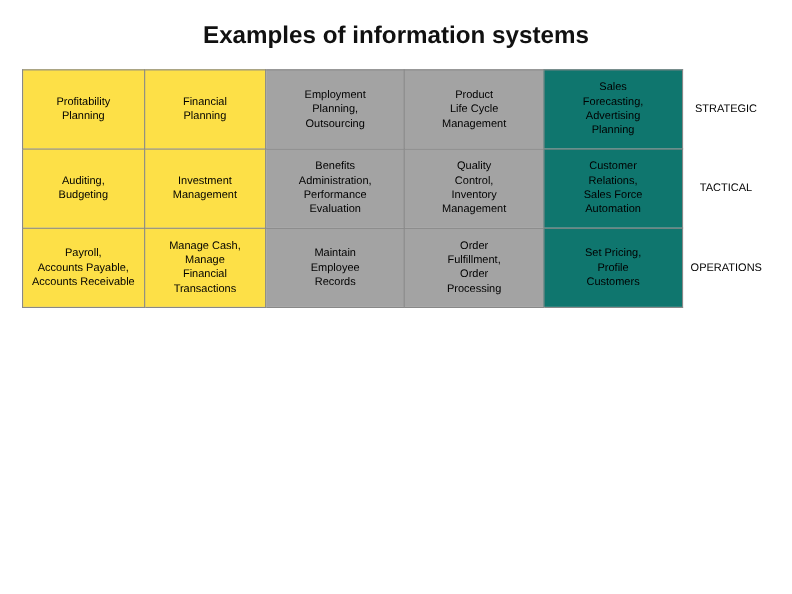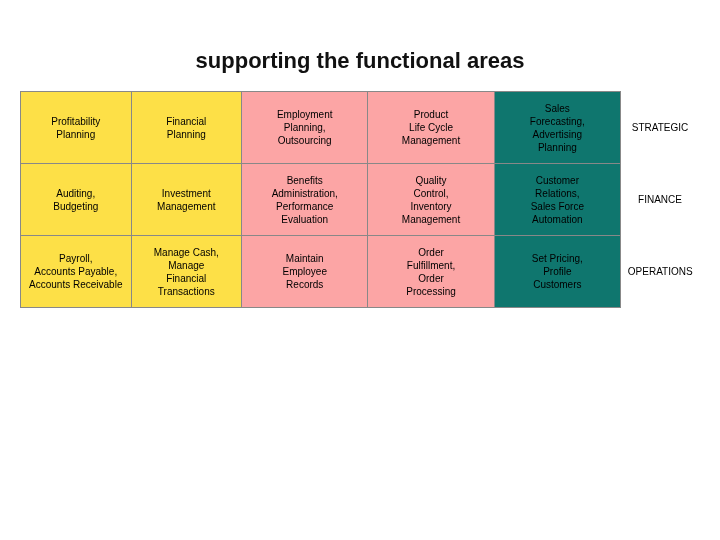--- a/index.html
+++ b/index.html
@@ -50,39 +50,38 @@
     
     col.col-accounting { width: 14%; }
     col.col-finance { width: 14%; }
     col.col-hr { width: 16%; }
     col.col-production { width: 16%; }
     col.col-marketing { width: 16%; }
     col.col-label { width: 10%; }
 
     
     .color-blue-light { background-color: #fde047; }
-    .color-yellow-light { background-color: #fca5a5; }
+    .color-yellow-light { background-color: #a3a3a3; }
     .color-orange { background-color: #0f766e; }
     .color-footer { background-color: #d9d9d9; font-weight: bold; font-size: 10px; }
 
     .side-label {
       font-weight: normal;
       font-size: 10px;
       text-align: left;
       padding-left: 2px;
       border: none !important;
       background: #fff;
     }
   </style>
 </head>
 <body>
 
 <div id="title">
-  <br>
-  <span>supporting the functional areas</span>
+  <span>Examples of information systems</span><br>
 </div>
 
 <div class="grid-wrapper">
   <table class="main-grid">
     <colgroup>
       <col class="col-accounting">
       <col class="col-finance">
       <col class="col-hr">
       <col class="col-production">
       <col class="col-marketing">
@@ -98,21 +97,21 @@
         <td class="color-orange">Sales<br>Forecasting,<br>Advertising<br>Planning</td>
         <td class="side-label">STRATEGIC</td>
       </tr>
 
       <tr class="row-tactical">
         <td class="color-blue-light">Auditing,<br>Budgeting</td>
         <td class="color-blue-light">Investment<br>Management</td>
         <td class="color-yellow-light">Benefits<br>Administration,<br>Performance<br>Evaluation</td>
         <td class="color-yellow-light">Quality<br>Control,<br>Inventory<br>Management</td>
         <td class="color-orange">Customer<br>Relations,<br>Sales Force<br>Automation</td>
-        <td class="side-label">FINANCE</td>
+        <td class="side-label">TACTICAL</td>
       </tr>
 
       <tr class="row-operational">
         <td class="color-blue-light">Payroll,<br>Accounts Payable,<br>Accounts Receivable</td>
         <td class="color-blue-light">Manage Cash,<br>Manage<br>Financial<br>Transactions</td>
         <td class="color-yellow-light">Maintain<br>Employee<br>Records</td>
         <td class="color-yellow-light">Order<br>Fulfillment,<br>Order<br>Processing</td>
         <td class="color-orange">Set Pricing,<br>Profile<br>Customers</td>
         <td class="side-label">OPERATIONS</td>
       </tr>

